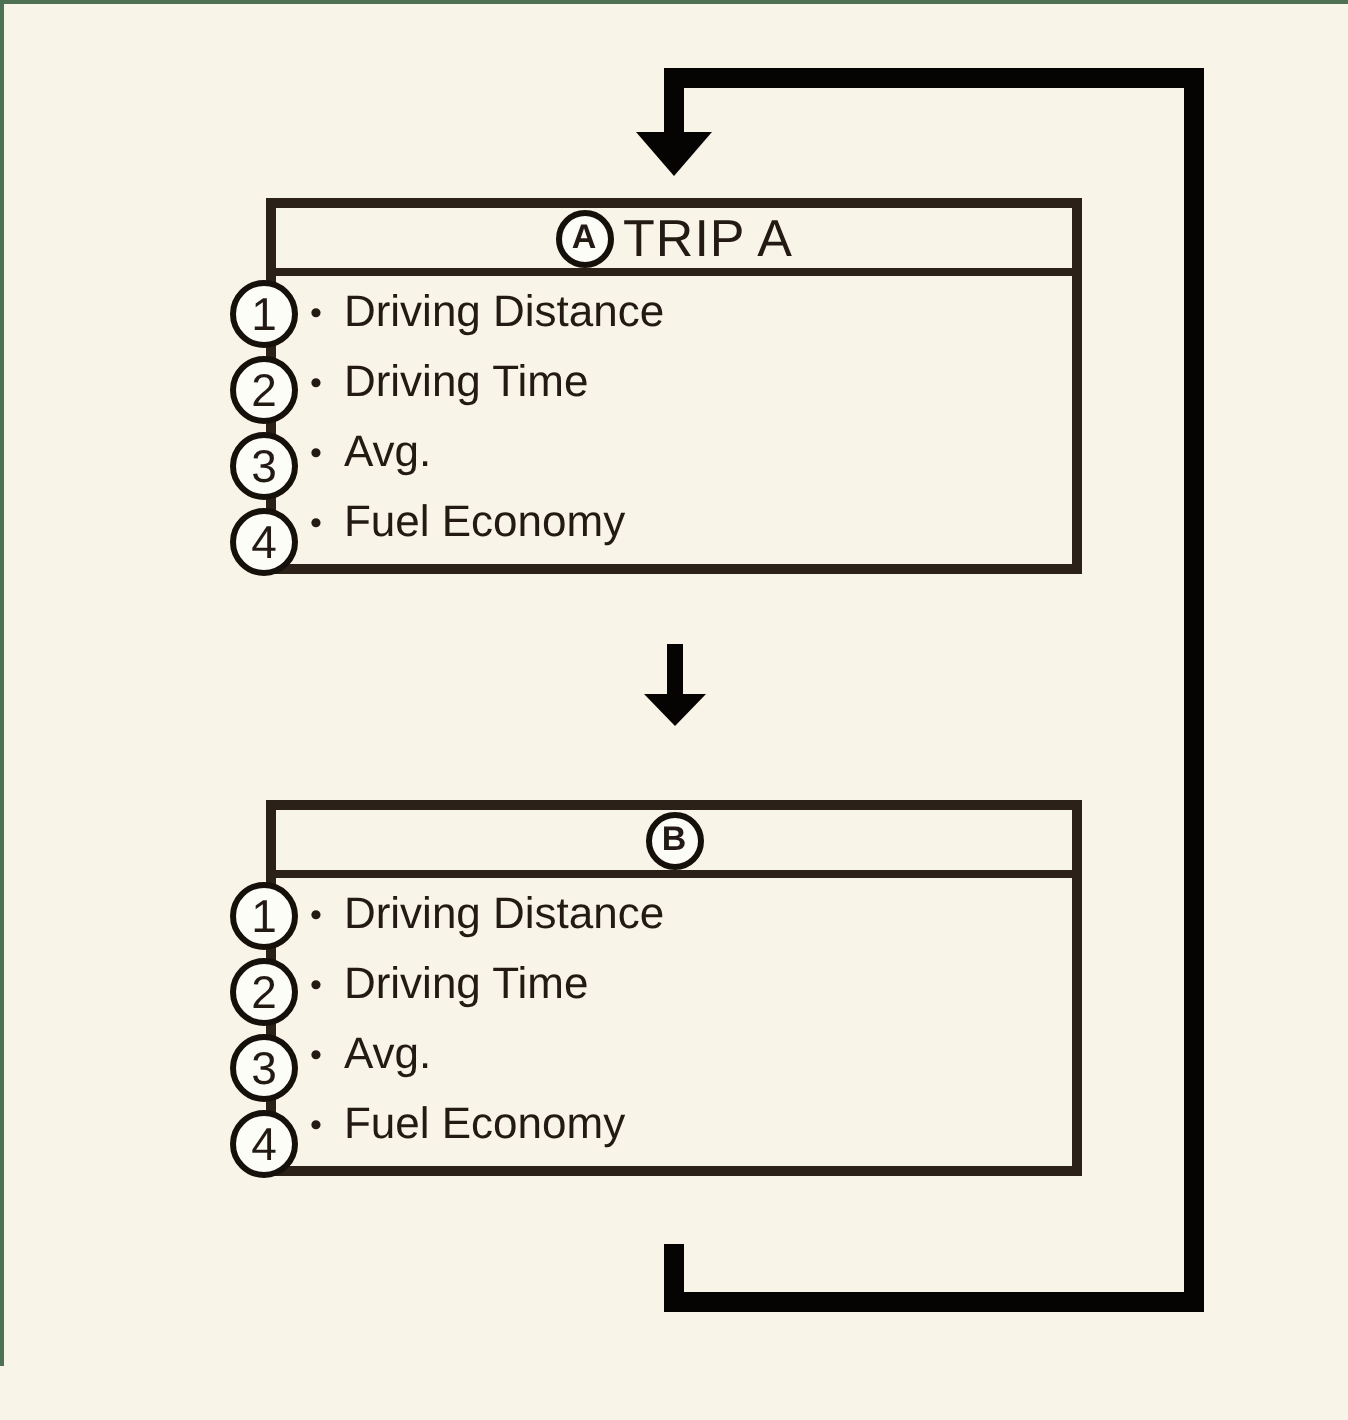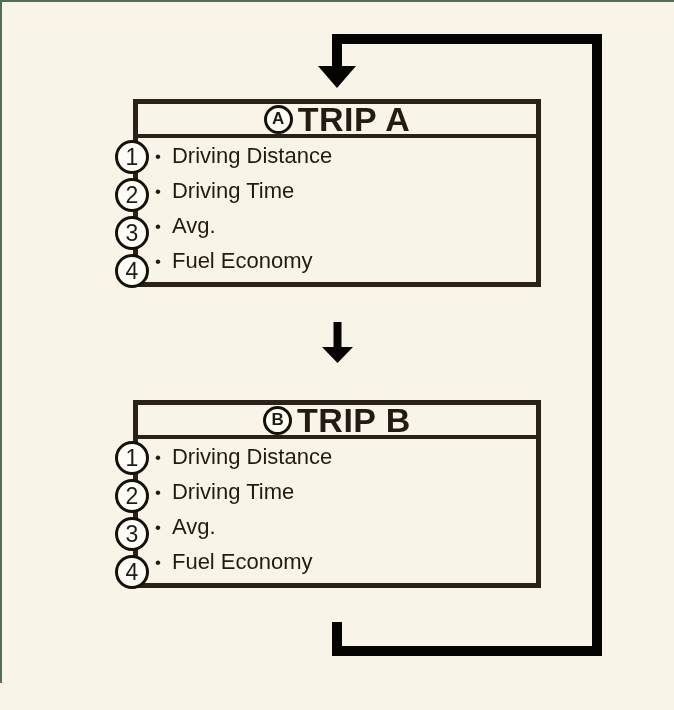--- a/index.html
+++ b/index.html
@@ -48,22 +48,22 @@
     background: #fdfdf8;
     display: flex;
     align-items: center;
     justify-content: center;
     font-size: 17px;
     font-weight: 600;
     line-height: 1;
     padding-bottom: 1px;
   }
   .trip-title {
-    font-size: 34px;
-    font-weight: 700;
+    font-size: 26px;
+    font-weight: 400;
     letter-spacing: 0.5px;
     white-space: nowrap;
   }
   ul.trip-items { list-style: none; }
   ul.trip-items li {
     height: 35px;
     display: flex;
     align-items: center;
     padding-left: 17px;
     font-size: 22px;
@@ -138,21 +138,20 @@
   </ul>
 </section>
 
 <section class="trip-box trip-b">
   <span class="num-badge">1</span>
   <span class="num-badge">2</span>
   <span class="num-badge">3</span>
   <span class="num-badge">4</span>
   <header class="trip-header">
     <span class="badge-circle">B</span>
-    <span class="trip-title">TRIP B</span>
   </header>
   <ul class="trip-items">
     <li>
       <span class="bullet">•</span>
       <span>Driving Distance</span>
     </li>
     <li>
       <span class="bullet">•</span>
       <span>Driving Time</span>
     </li>

